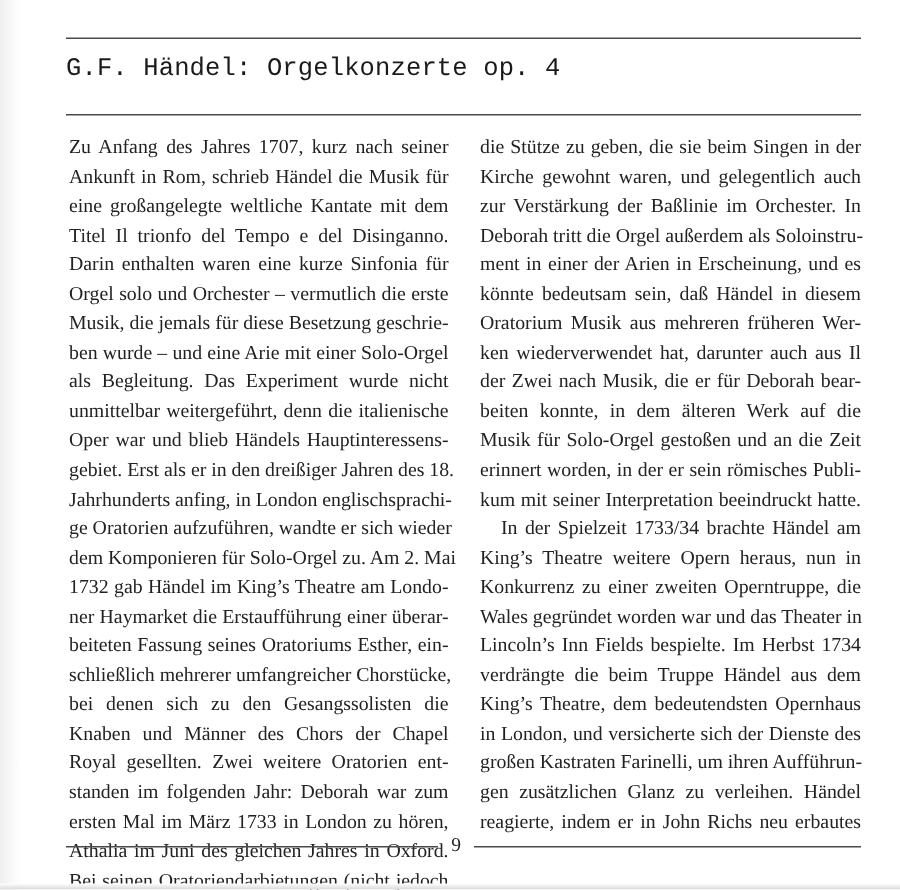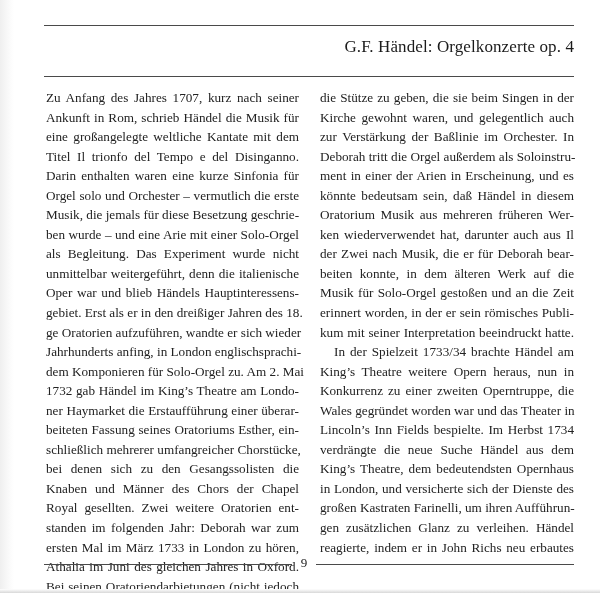--- a/index.html
+++ b/index.html
@@ -31,22 +31,22 @@
       position: absolute;
       height: 0;
       border-top: 1.3px solid #4a4a4a;
     }
     .rule-top { left: 44px; top: 25px; width: 530px; }
     .rule-title { left: 44px; top: 76px; width: 530px; }
     .header-title {
       position: absolute;
       left: 44px; top: 37px;
       width: 530px;
-      text-align: right;
-      font-family: Liberation Serif, serif;
+      text-align: left;
+      font-family: Liberation Mono, monospace;
       font-size: 17px;
       letter-spacing: 0.1px;
       color: #1a1a1a;
     }
     .column {
       position: absolute;
       top: 88px;
       width: 253px;
       font-family: "Liberation Serif", "DejaVu Serif", serif;
       font-size: 13.2px;
@@ -104,22 +104,22 @@
     <span class="line"><span>eine großangelegte weltliche Kantate mit dem</span></span>
     <span class="line"><span>Titel </span><span class="it">Il trionfo del Tempo e del Disinganno</span><span>.</span></span>
     <span class="line"><span>Darin enthalten waren eine kurze Sinfonia für</span></span>
     <span class="line"><span>Orgel solo und Orchester – vermutlich die erste</span></span>
     <span class="line"><span>Musik, die jemals für diese Besetzung geschrie-</span></span>
     <span class="line"><span>ben wurde – und eine Arie mit einer Solo-Orgel</span></span>
     <span class="line"><span>als Begleitung. Das Experiment wurde nicht</span></span>
     <span class="line"><span>unmittelbar weitergeführt, denn die italienische</span></span>
     <span class="line"><span>Oper war und blieb Händels Hauptinteressens-</span></span>
     <span class="line"><span>gebiet. Erst als er in den dreißiger Jahren des 18.</span></span>
+    <span class="line"><span>Jahrhunderts anfing, in London englischsprachi-</span></span>
     <span class="line"><span>ge Oratorien aufzuführen, wandte er sich wieder</span></span>
-    <span class="line"><span>Jahrhunderts anfing, in London englischsprachi-</span></span>
     <span class="line"><span>dem Komponieren für Solo-Orgel zu. Am 2. Mai</span></span>
     <span class="line"><span>1732 gab Händel im King’s Theatre am Londo-</span></span>
     <span class="line"><span>ner Haymarket die Erstaufführung einer überar-</span></span>
     <span class="line"><span>beiteten Fassung seines Oratoriums </span><span class="it">Esther</span><span>, ein-</span></span>
     <span class="line"><span>schließlich mehrerer umfangreicher Chorstücke,</span></span>
     <span class="line"><span>bei denen sich zu den Gesangssolisten die</span></span>
     <span class="line"><span>Knaben und Männer des Chors der Chapel</span></span>
     <span class="line"><span>Royal gesellten. Zwei weitere Oratorien ent-</span></span>
     <span class="line"><span>standen im folgenden Jahr: </span><span class="it">Deborah</span><span> war zum</span></span>
     <span class="line"><span>ersten Mal im März 1733 in London zu hören,</span></span>
@@ -138,21 +138,21 @@
     <span class="line"><span>der Zwei nach Musik, die er für </span><span class="it">Deborah</span><span> bear-</span></span>
     <span class="line"><span>beiten konnte, in dem älteren Werk auf die</span></span>
     <span class="line"><span>Musik für Solo-Orgel gestoßen und an die Zeit</span></span>
     <span class="line"><span>erinnert worden, in der er sein römisches Publi-</span></span>
     <span class="line"><span>kum mit seiner Interpretation beeindruckt hatte.</span></span>
     <span class="line indent"><span>In der Spielzeit 1733/34 brachte Händel am</span></span>
     <span class="line"><span>King’s Theatre weitere Opern heraus, nun in</span></span>
     <span class="line"><span>Konkurrenz zu einer zweiten Operntruppe, die</span></span>
     <span class="line"><span>Wales gegründet worden war und das Theater in</span></span>
     <span class="line"><span>Lincoln’s Inn Fields bespielte. Im Herbst 1734</span></span>
-    <span class="line"><span>verdrängte die neue Suche Händel aus dem</span></span>
+    <span class="line"><span>verdrängte die beim Truppe Händel aus dem</span></span>
     <span class="line"><span>King’s Theatre, dem bedeutendsten Opernhaus</span></span>
     <span class="line"><span>in London, und versicherte sich der Dienste des</span></span>
     <span class="line"><span>großen Kastraten Farinelli, um ihren Aufführun-</span></span>
     <span class="line"><span>gen zusätzlichen Glanz zu verleihen. Händel</span></span>
     <span class="line"><span>reagierte, indem er in John Richs neu erbautes</span></span>
   </div>
 
 <div class="footer-rule-left"></div>
 <div class="page-number">9</div>
 <div class="footer-rule-right"></div>

